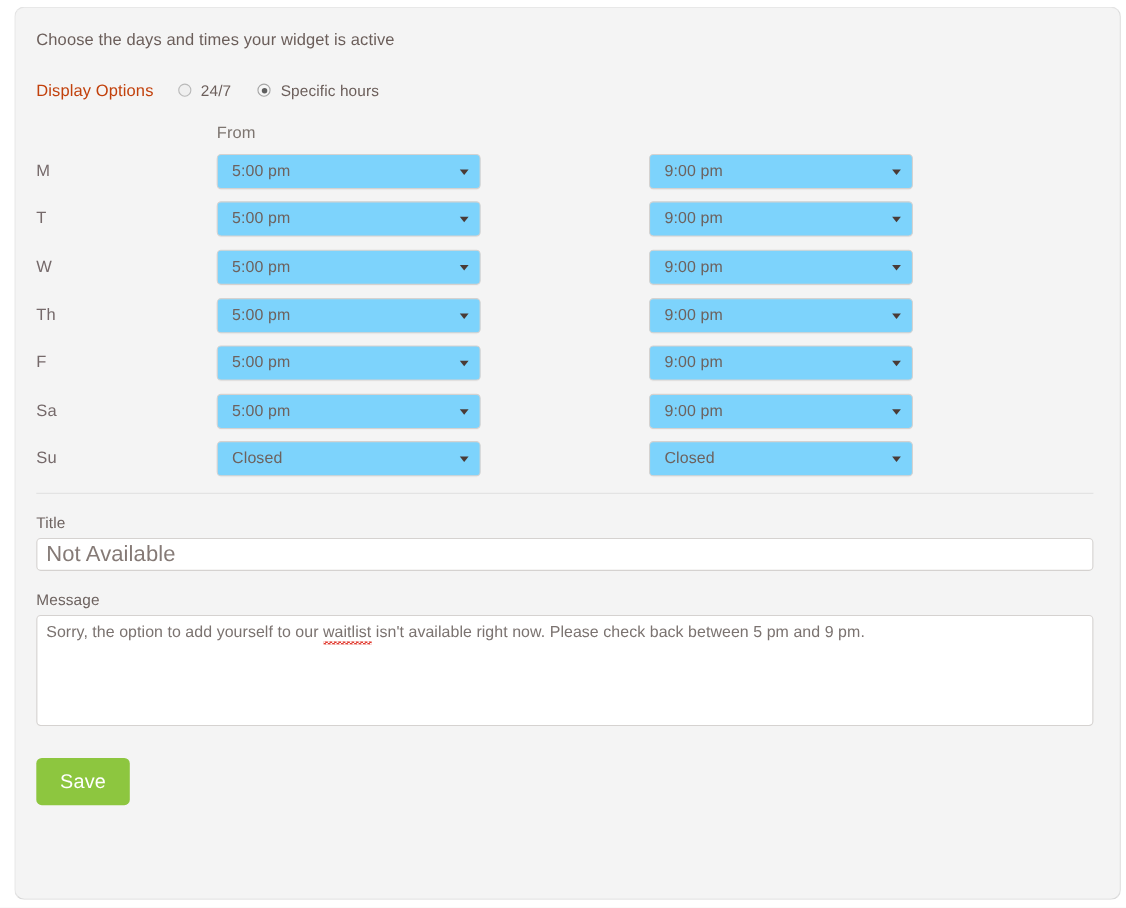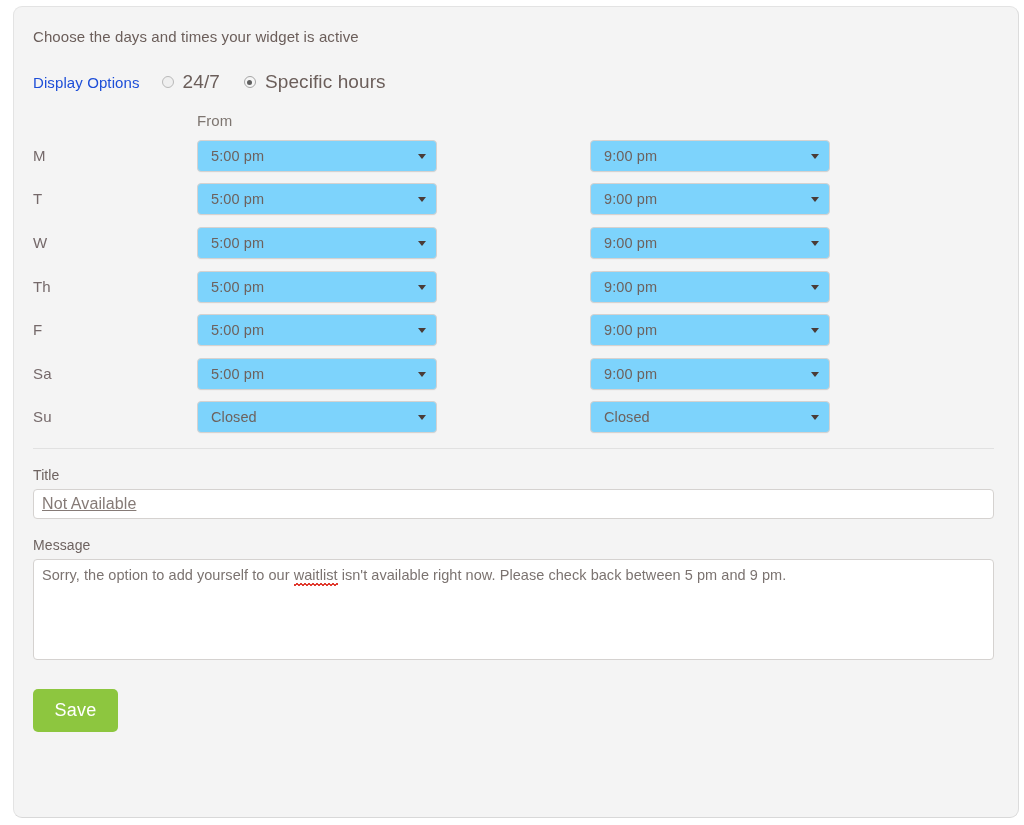--- a/index.html
+++ b/index.html
@@ -48,21 +48,21 @@
 
   
   .display-row {
     margin-top: 25px;
     display: flex;
     align-items: center;
     height: 20px;
   }
   .display-label {
     font-size: 15px;
-    color: #1d4ed8;
+    color: #c2410c;
     letter-spacing: .1px;
     text-align: center;
   }
   .radio-group {
     display: flex;
     align-items: center;
     margin-left: 22px;
   }
   .radio-group + .radio-group { margin-left: 24px; }
 
@@ -85,21 +85,21 @@
     content: "";
     position: absolute;
     left: 2.5px;
     top: 2.5px;
     width: 5px;
     height: 5px;
     border-radius: 50%;
     background: #5f5f5f;
   }
   .radio-text {
-    font-size: 19px;
+    font-size: 14px;
     color: #6b5e5a;
     margin-left: 9px;
     letter-spacing: .1px;
   }
 
   
   .schedule {
     margin-top: 20px;
   }
   .sched-head {
@@ -189,26 +189,25 @@
 
   .text-input {
     margin-top: 6px;
     width: 961px;
     height: 30px;
     background: #ffffff;
     border: 1px solid #d5d2d0;
     border-radius: 4px;
     box-sizing: border-box;
     font-family: "Liberation Sans", sans-serif;
-    font-size: 16px;
+    font-size: 20px;
     color: #857a76;
     padding: 0 8px;
     outline: none;
     letter-spacing: .1px;
-    text-decoration: underline;
   }
 
   .textarea-wrap {
     margin-top: 6px;
     width: 961px;
     height: 101px;
     background: #ffffff;
     border: 1px solid #d5d2d0;
     border-radius: 4px;
     box-sizing: border-box;

